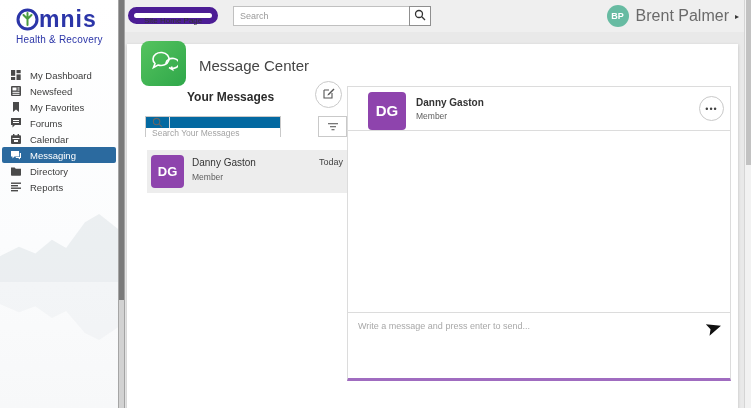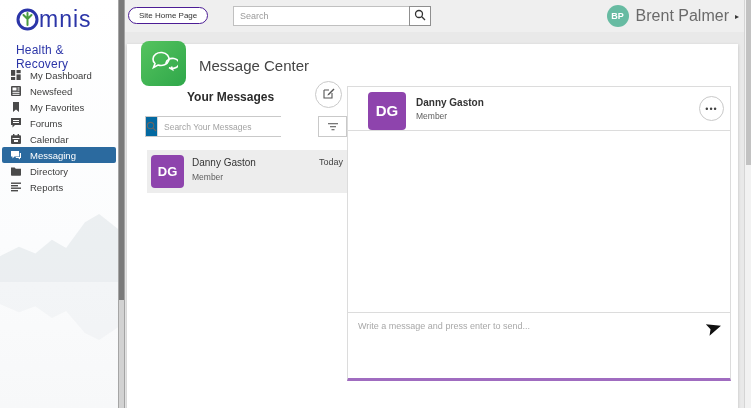--- a/index.html
+++ b/index.html
@@ -5,22 +5,22 @@
   * { margin:0; padding:0; box-sizing:border-box; }
   html,body { width:751px; height:408px; overflow:hidden; }
   body { font-family:"Liberation Sans", sans-serif; background:#e9e9e9; position:relative; }
 
   
   .sidebar { position:absolute; left:0; top:0; width:118px; height:408px;
              background:linear-gradient(#ffffff, #fbfcfd 60%, #f7f8f9); overflow:hidden; }
   .logo-block { padding:8px 8px 4px 16px; position:relative; z-index:2; }
   .logo-row { display:flex; align-items:center; }
   .logo-o { width:23px; height:23px; flex:0 0 23px; }
-  .logo-text { font-size:23px; font-weight:normal; color:#2b35a8; letter-spacing:1px; line-height:23px; }
-  .logo-sub { font-size:12px; color:#2b35a8; margin-top:12px; letter-spacing:.2px; }
+  .logo-text { font-size:23px; font-weight:bold; color:#2b35a8; letter-spacing:1px; line-height:23px; }
+  .logo-sub { font-size:10px; color:#2b35a8; margin-top:3px; letter-spacing:.2px; }
   .nav { position:absolute; top:67px; left:0; right:0; z-index:2; }
   .nav-item { height:16px; display:flex; align-items:center; padding-left:11px; cursor:pointer; }
   .nav-item .nicon { width:10px; height:10px; margin-right:9px; display:inline-block; }
   .nav-item .nlabel { font-size:9.5px; color:#3c3c3c; }
   .nav-item.active { background:#2b6a9f; border-radius:2px; margin:0 2px; padding-left:9px;text-align:center; }
   .nav-item.active .nlabel { color:#ffffff; }
   .nicon svg { display:block; }
   .mountain, .mountain-reflect { position:absolute; left:0; width:118px; z-index:1; }
   .mountain { top:214px; height:68px; background:#dfe3e8; opacity:.55;
     clip-path:polygon(0 100%, 0 62%, 16% 48%, 30% 58%, 44% 38%, 56% 50%, 72% 12%, 84% 0, 100% 22%, 100% 100%); }
@@ -33,21 +33,21 @@
   .pane-divider .thumb { position:absolute; left:1px; width:5px; top:0; height:300px; background:#7a7a7a; }
 
   
   .win-scrollbar { position:absolute; right:0; top:0; width:7px; height:408px; background:#f2f2f2; border-left:1px solid #d5d5d5; }
   .win-scrollbar .thumb { position:absolute; left:1px; width:5px; top:0; height:165px; background:#c2c2c2; }
 
   
   .main { position:absolute; left:125px; top:0; width:619px; height:408px; background:#e9e9e9; }
   .topbar { position:relative; height:32px; background:#efefef; }
   .pill-btn { position:absolute; left:3px; top:7px; height:17px; padding:0 10px; background:#fff;
-              border:1px solid #4c1d95; border-radius:9px; font-size:8px; color:#333; line-height:15px; cursor:pointer; }
+              border:6px solid #4c1d95; border-radius:9px; font-size:8px; color:#333; line-height:15px; cursor:pointer; }
   .top-search { position:absolute; left:108px; top:6px; display:flex; }
   .top-search input { width:176px; height:20px; border:1px solid #c0c0c0; border-right:none; background:#fff;
                       font-size:9px; padding:0 6px; color:#333; outline:none; }
   .top-search input::placeholder { color:#9a9a9a; }
   .top-search .search-btn { width:22px; height:20px; background:#fff; border:1px solid #8f8f8f;
                             display:flex; align-items:center; justify-content:center; cursor:pointer; }
   .top-user { position:absolute; right:5px; top:5px; display:flex; align-items:center; cursor:pointer; }
   .avatar-circle { width:22px; height:22px; border-radius:50%; background:#67bba2; color:#fff;
                    font-size:9px; font-weight:bold; display:flex; align-items:center; justify-content:center; }
   .top-user .uname { font-size:16px; color:#6a6a6a; margin:0 6px 0 7px; }
@@ -56,21 +56,21 @@
   
   .card { position:absolute; left:2px; top:44px; width:611px; height:368px; background:#fff;
           box-shadow:0 1px 3px rgba(0,0,0,.18); }
   .mc-icon { position:absolute; left:14px; top:-3px; width:45px; height:45px; border-radius:8px;
              background:linear-gradient(135deg,#55c35e,#2fa74a); display:flex; align-items:center; justify-content:center; }
   .mc-title { position:absolute; left:72px; top:13px; font-size:15px; color:#454545; }
 
   .panel-heading { position:absolute; left:20px; top:46px; font-size:12px; font-weight:bold; color:#2b2b2b;margin-left:40px; }
   .compose-btn { position:absolute; left:188px; top:37px; width:27px; height:27px; border-radius:50%;
                  border:1px solid #c9c9c9; background:#fff; display:flex; align-items:center; justify-content:center; cursor:pointer; }
-  .msg-search { position:absolute; left:18px; top:72px; width:136px; height:21px; border:1px solid #c9c9c9; display:flex; background:#0369a1; }
+  .msg-search { position:absolute; left:18px; top:72px; width:136px; height:21px; border:1px solid #c9c9c9; display:flex; background:#0369a1;flex-direction:column; }
   .msg-search .icon-cell { width:24px; border-right:1px solid #d9d9d9; display:flex; align-items:center; justify-content:center; }
   .msg-search input { flex:1; border:none; outline:none; font-size:8.5px; padding:0 6px; color:#333; }
   .msg-search input::placeholder { color:#a3a3a3; }
   .filter-btn { position:absolute; left:191px; top:72px; width:29px; height:21px; border:1px solid #c9c9c9;
                 background:#fff; display:flex; align-items:center; justify-content:center; cursor:pointer; }
 
   .conv-item { position:absolute; left:20px; top:106px; width:200px; height:43px; background:#ededed;
                display:flex; align-items:flex-start; padding:5px 4px; cursor:pointer; }
   .sq-avatar { border-radius:4px; color:#fff; font-weight:bold; display:flex; align-items:center; justify-content:center; background:#8e44ad; }
   .conv-item .sq-avatar { width:33px; height:33px; font-size:13px; }

